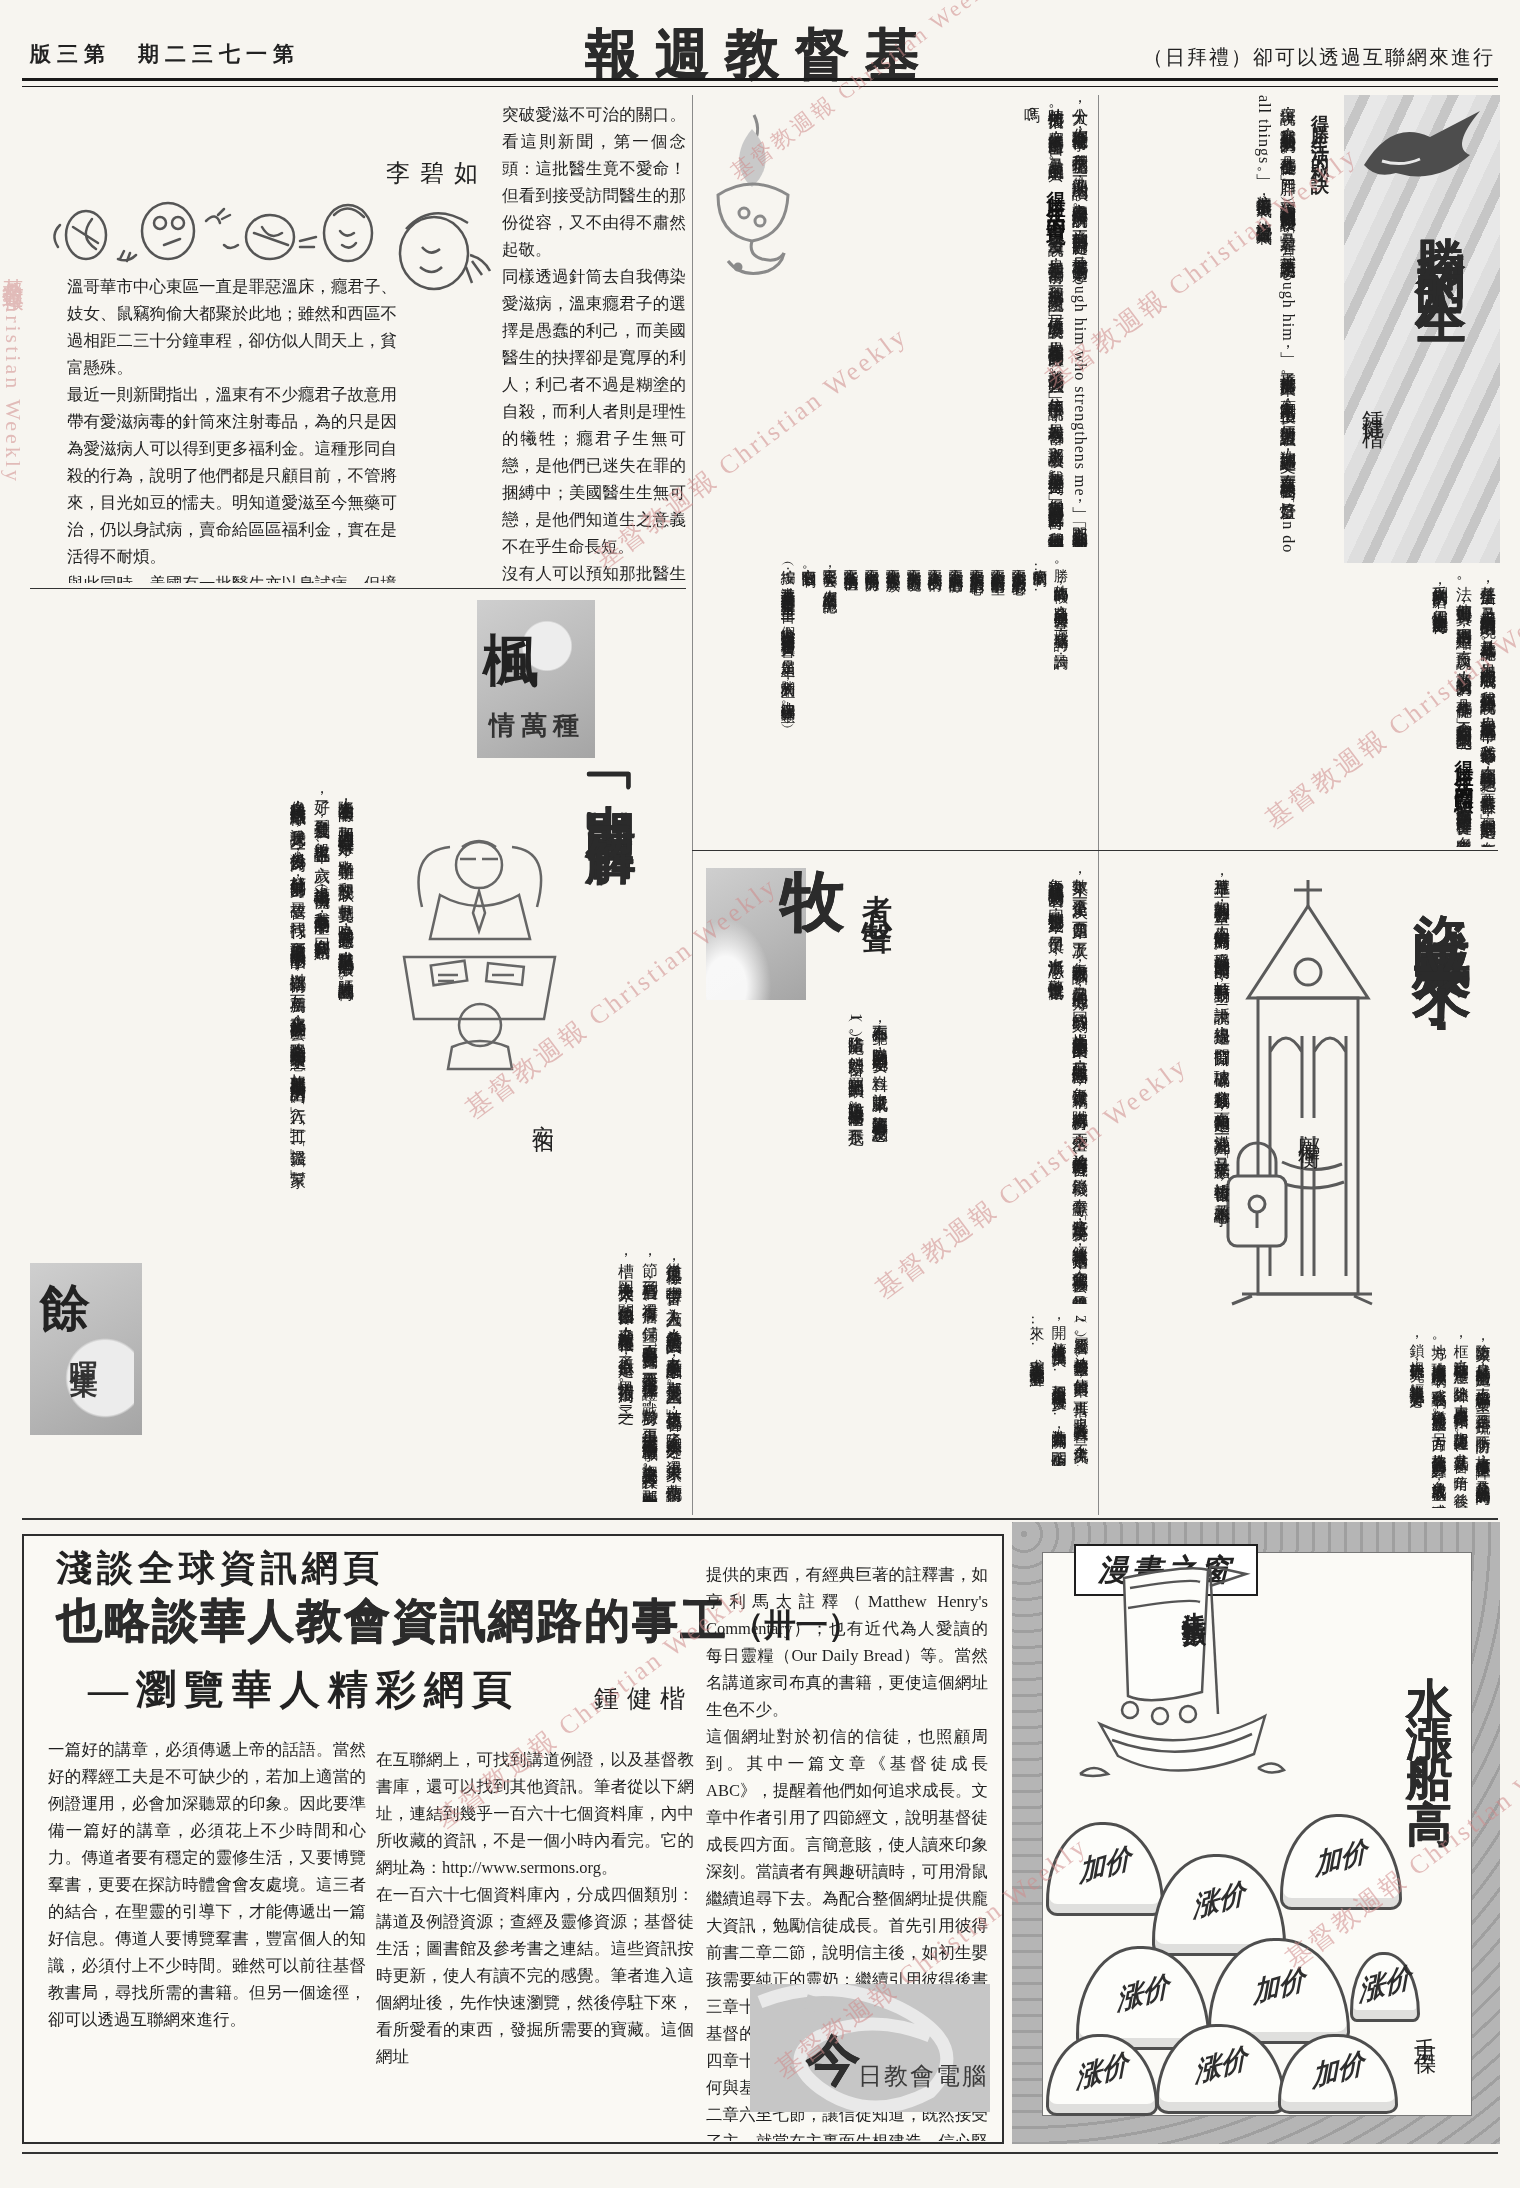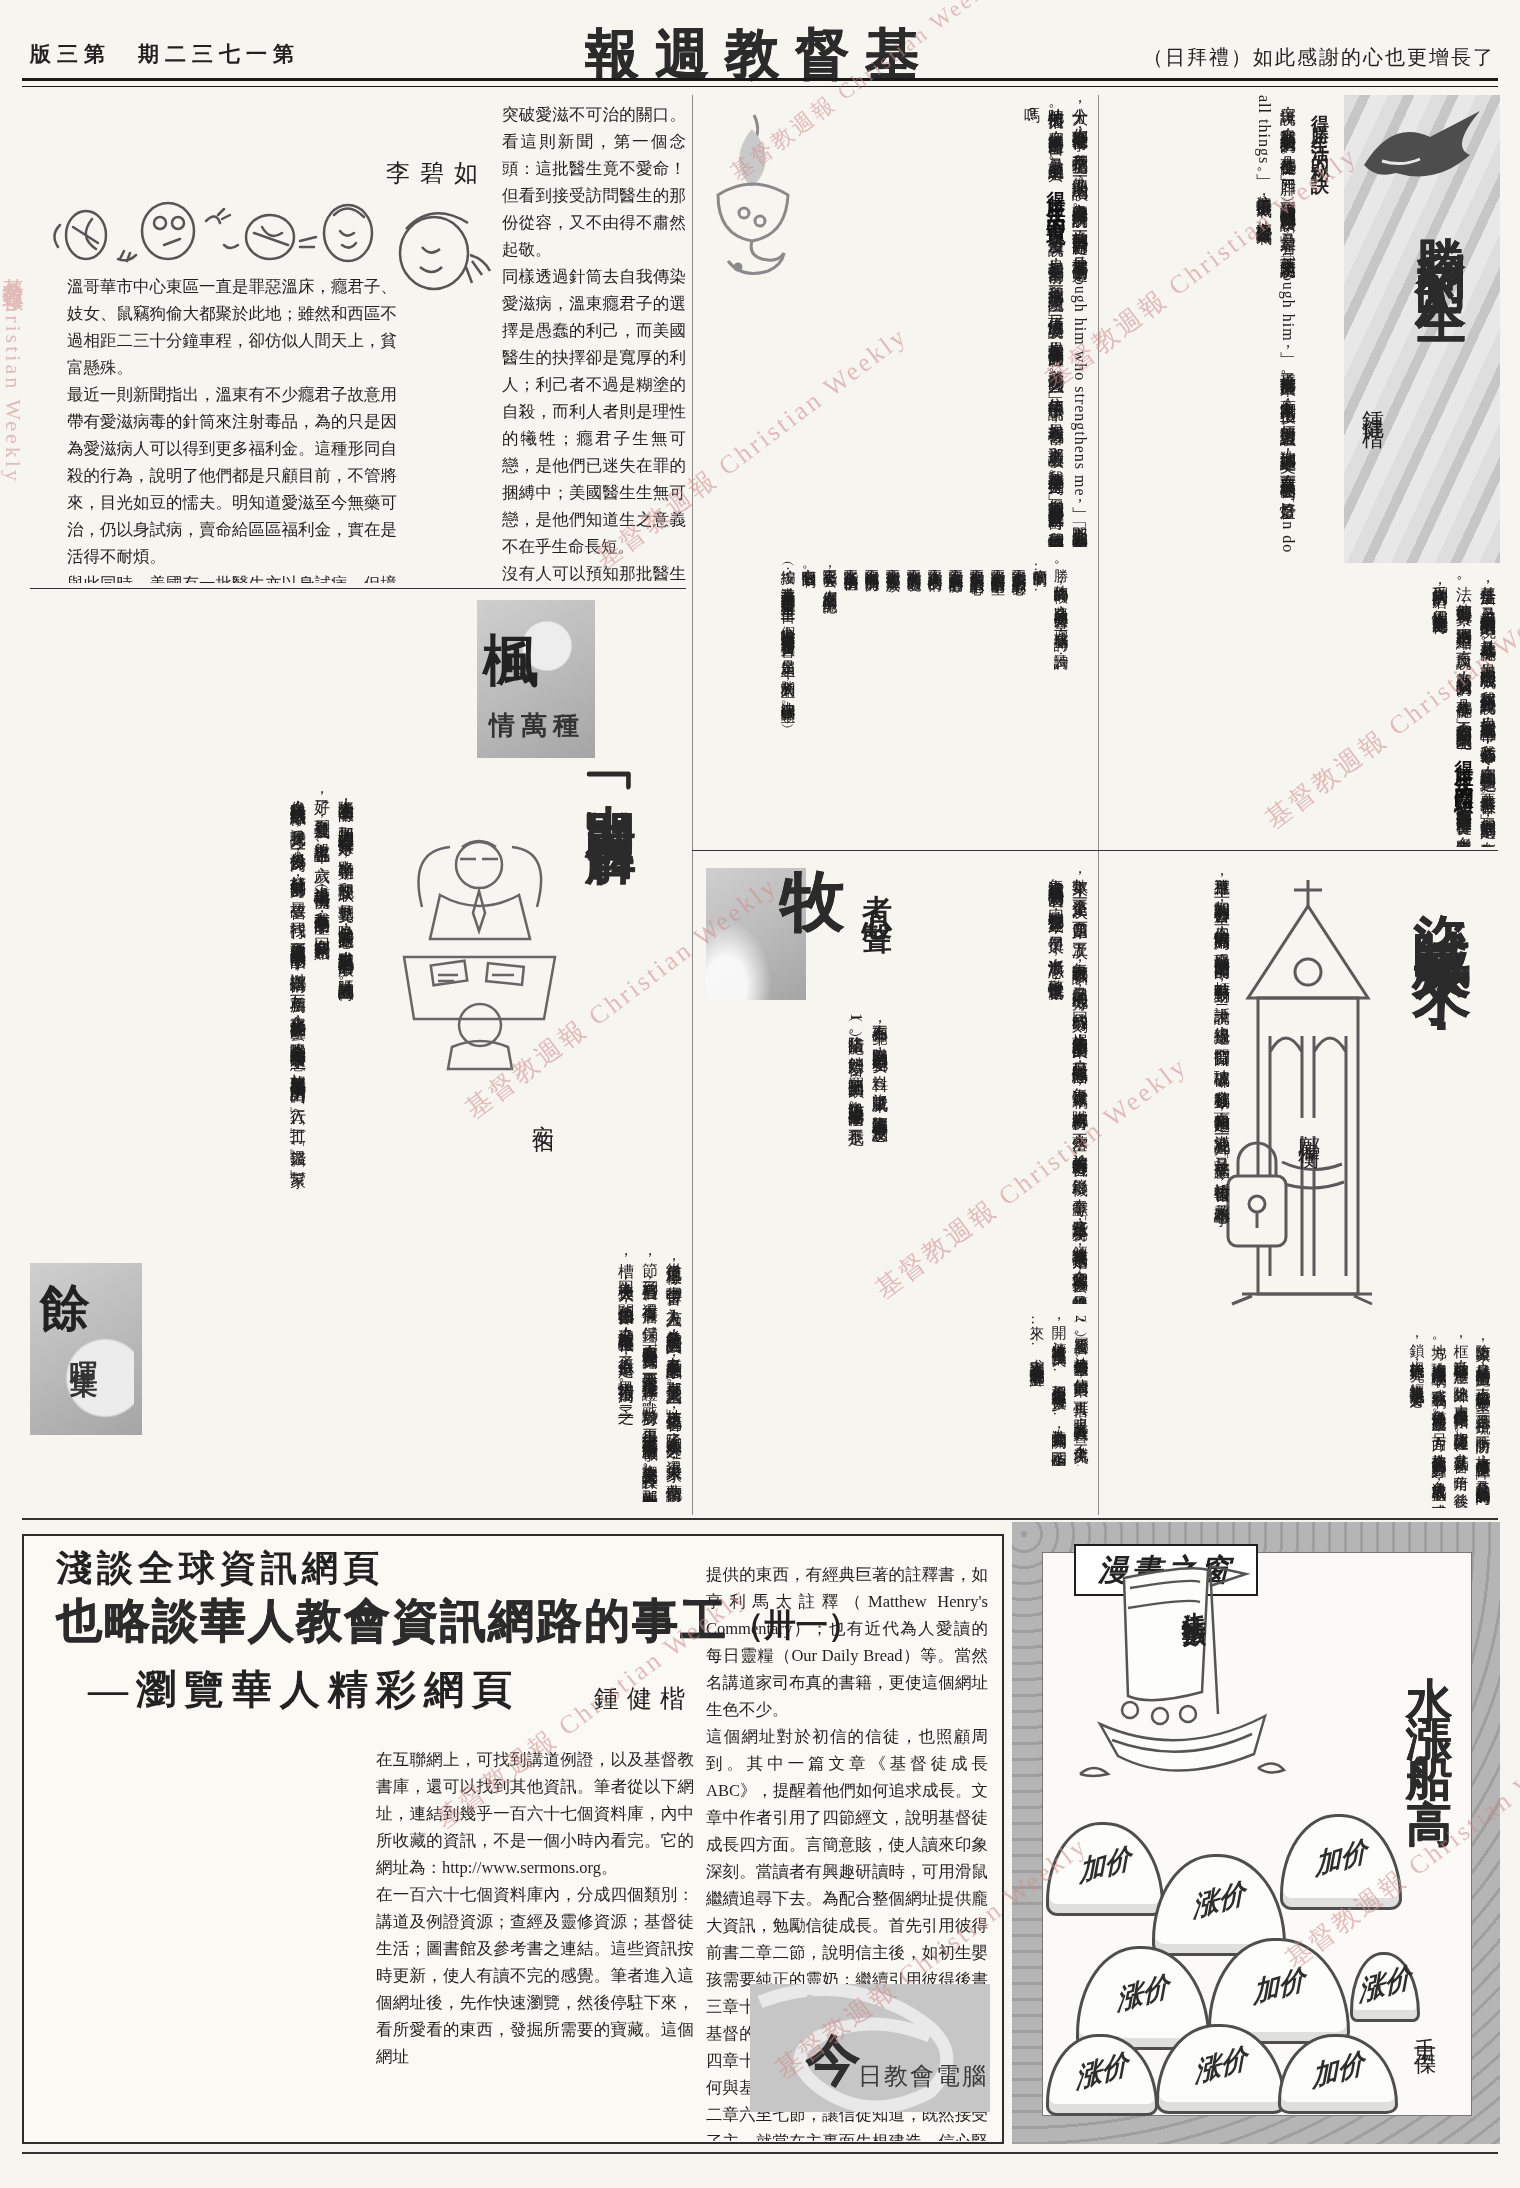--- a/index.html
+++ b/index.html
@@ -25,21 +25,21 @@
   .wave span{position:absolute;left:50%;top:45%;transform:translate(-50%,-50%) rotate(-16deg) skewX(-14deg);
         font-weight:700;font-style:italic;font-size:27px;color:#2e2e2e;white-space:nowrap;}
   .bannerchar{font-weight:900;color:#222;}
 </style>
 </head>
 <body>
 <div id="page">
 
   <div class="abs" style="left:30px;top:40px;font-size:21px;font-weight:bold;letter-spacing:6px;">版三第　期二三七一第</div>
   <div class="abs brush" style="left:50%;transform:translateX(-50%);top:18px;font-size:54px;letter-spacing:16px;">報週教督基</div>
-  <div class="abs" style="right:25px;top:44px;font-size:20px;letter-spacing:2px;">（日拜禮）如此感謝的心也更增長了</div>
+  <div class="abs" style="right:25px;top:44px;font-size:20px;letter-spacing:2px;">（日拜禮）卻可以透過互聯網來進行</div>
   <div class="abs" style="left:22px;width:1476px;top:78px;height:5px;border-top:3px solid #1a1a1a;border-bottom:1px solid #1a1a1a;"></div>
 
   <div class="vr" style="left:692px;top:95px;height:1420px;"></div>
   <div class="vr" style="left:1098px;top:95px;height:1420px;"></div>
   <div class="hr" style="left:30px;top:588px;width:656px;height:1px;"></div>
   <div class="hr" style="left:692px;top:850px;width:806px;height:1px;"></div>
   <div class="hr" style="left:22px;top:1518px;width:1476px;height:2px;"></div>
   <div class="hr" style="left:22px;top:2152px;width:1476px;height:2px;"></div>
 
   <div class="abs" style="left:30px;top:95px;width:656px;height:490px;">
@@ -211,20 +211,21 @@
   </div>
 
   <div class="abs" style="left:22px;top:1534px;width:978px;height:606px;border:2.5px solid #2e2e2e;background:#faf9f4;">
     <div class="abs" style="left:32px;top:8px;font-size:36px;font-weight:bold;letter-spacing:5px;">淺談全球資訊網頁</div>
     <div class="abs" style="left:32px;top:54px;">
       <span class="brush" style="font-size:46px;letter-spacing:2px;">也略談華人教會資訊網路的事工</span>
       <span style="font-size:32px;font-weight:bold;">（卅一）</span>
     </div>
     <div class="abs" style="left:64px;top:126px;font-size:40px;font-weight:bold;letter-spacing:8px;">—瀏覽華人精彩網頁</div>
     <div class="abs" style="left:570px;top:146px;font-size:25px;letter-spacing:8px;">鍾健楷</div>
+    <div class="txt abs" style="left:24px;top:200px;width:318px;height:386px;">一篇好的講章，必須傳遞上帝的話語。當然好的釋經工夫是不可缺少的，若加上適當的例證運用，必會加深聽眾的印象。因此要準備一篇好的講章，必須花上不少時間和心力。傳道者要有穩定的靈修生活，又要博覽羣書，更要在探訪時體會會友處境。這三者的結合，在聖靈的引導下，才能傳遞出一篇好信息。傳道人要博覽羣書，豐富個人的知識，必須付上不少時間。雖然可以前往基督教書局，尋找所需的書籍。但另一個途徑，卻可以透過互聯網來進行。</div>
     <div class="txt pre abs" style="left:352px;top:200px;width:318px;height:386px;margin-top:10px;">在互聯網上，可找到講道例證，以及基督教書庫，還可以找到其他資訊。筆者從以下網址，連結到幾乎一百六十七個資料庫，內中所收藏的資訊，不是一個小時內看完。它的網址為：http://www.sermons.org。
 在一百六十七個資料庫內，分成四個類別：講道及例證資源；查經及靈修資源；基督徒生活；圖書館及參考書之連結。這些資訊按時更新，使人有讀不完的感覺。筆者進入這個網址後，先作快速瀏覽，然後停駐下來，看所愛看的東西，發掘所需要的寶藏。這個網址</div>
     <div class="txt pre abs" style="left:682px;top:25px;width:282px;height:580px;font-family:Liberation Serif, serif;">提供的東西，有經典巨著的註釋書，如亨利馬太註釋（Matthew Henry's Commentary）；也有近代為人愛讀的每日靈糧（Our Daily Bread）等。當然名講道家司布真的書籍，更使這個網址生色不少。
 這個網址對於初信的信徒，也照顧周到。其中一篇文章《基督徒成長ABC》，提醒着他們如何追求成長。文章中作者引用了四節經文，說明基督徒成長四方面。言簡意賅，使人讀來印象深刻。當讀者有興趣研讀時，可用滑鼠繼續追尋下去。為配合整個網址提供龐大資訊，勉勵信徒成長。首先引用彼得前書二章二節，說明信主後，如初生嬰孩需要純正的靈奶；繼續引用彼得後書三章十八節，提點信徒要在主救主耶穌基督的恩典上長進。接着引用以弗所書四章十一至十五節，透視基督身體，如何與基督連接起來；最後引用歌羅西書二章六至七節，讓信徒知道，既然接受了主，就當在主裏面生根建造，信心堅固，如此感謝的心也更增長了。在網址裏提供許多靈修及研經資料，一年讀完一次聖經的計劃，多種聖經版本。若我們在傳道工作上善加運用，必會節省許多尋找資料的時間</div>
     <div class="abs" style="left:726px;top:448px;width:240px;height:128px;background:#c6c6c6;overflow:hidden;">
       <svg class="abs" style="left:0;top:0;" width="240" height="128" viewBox="0 0 240 128">
         <path d="M10 18 Q80 -10 150 24 Q225 62 180 108 Q120 140 70 104 Q30 74 70 52 Q120 28 180 52" stroke="#e9e9e9" stroke-width="13" fill="none"></path>
         <rect x="55" y="14" width="26" height="14" transform="rotate(18 68 21)" fill="#c6c6c6"></rect>
       </svg>
       <span class="abs brush" style="left:56px;top:40px;font-size:54px;color:#2f2f2f;">今</span>

